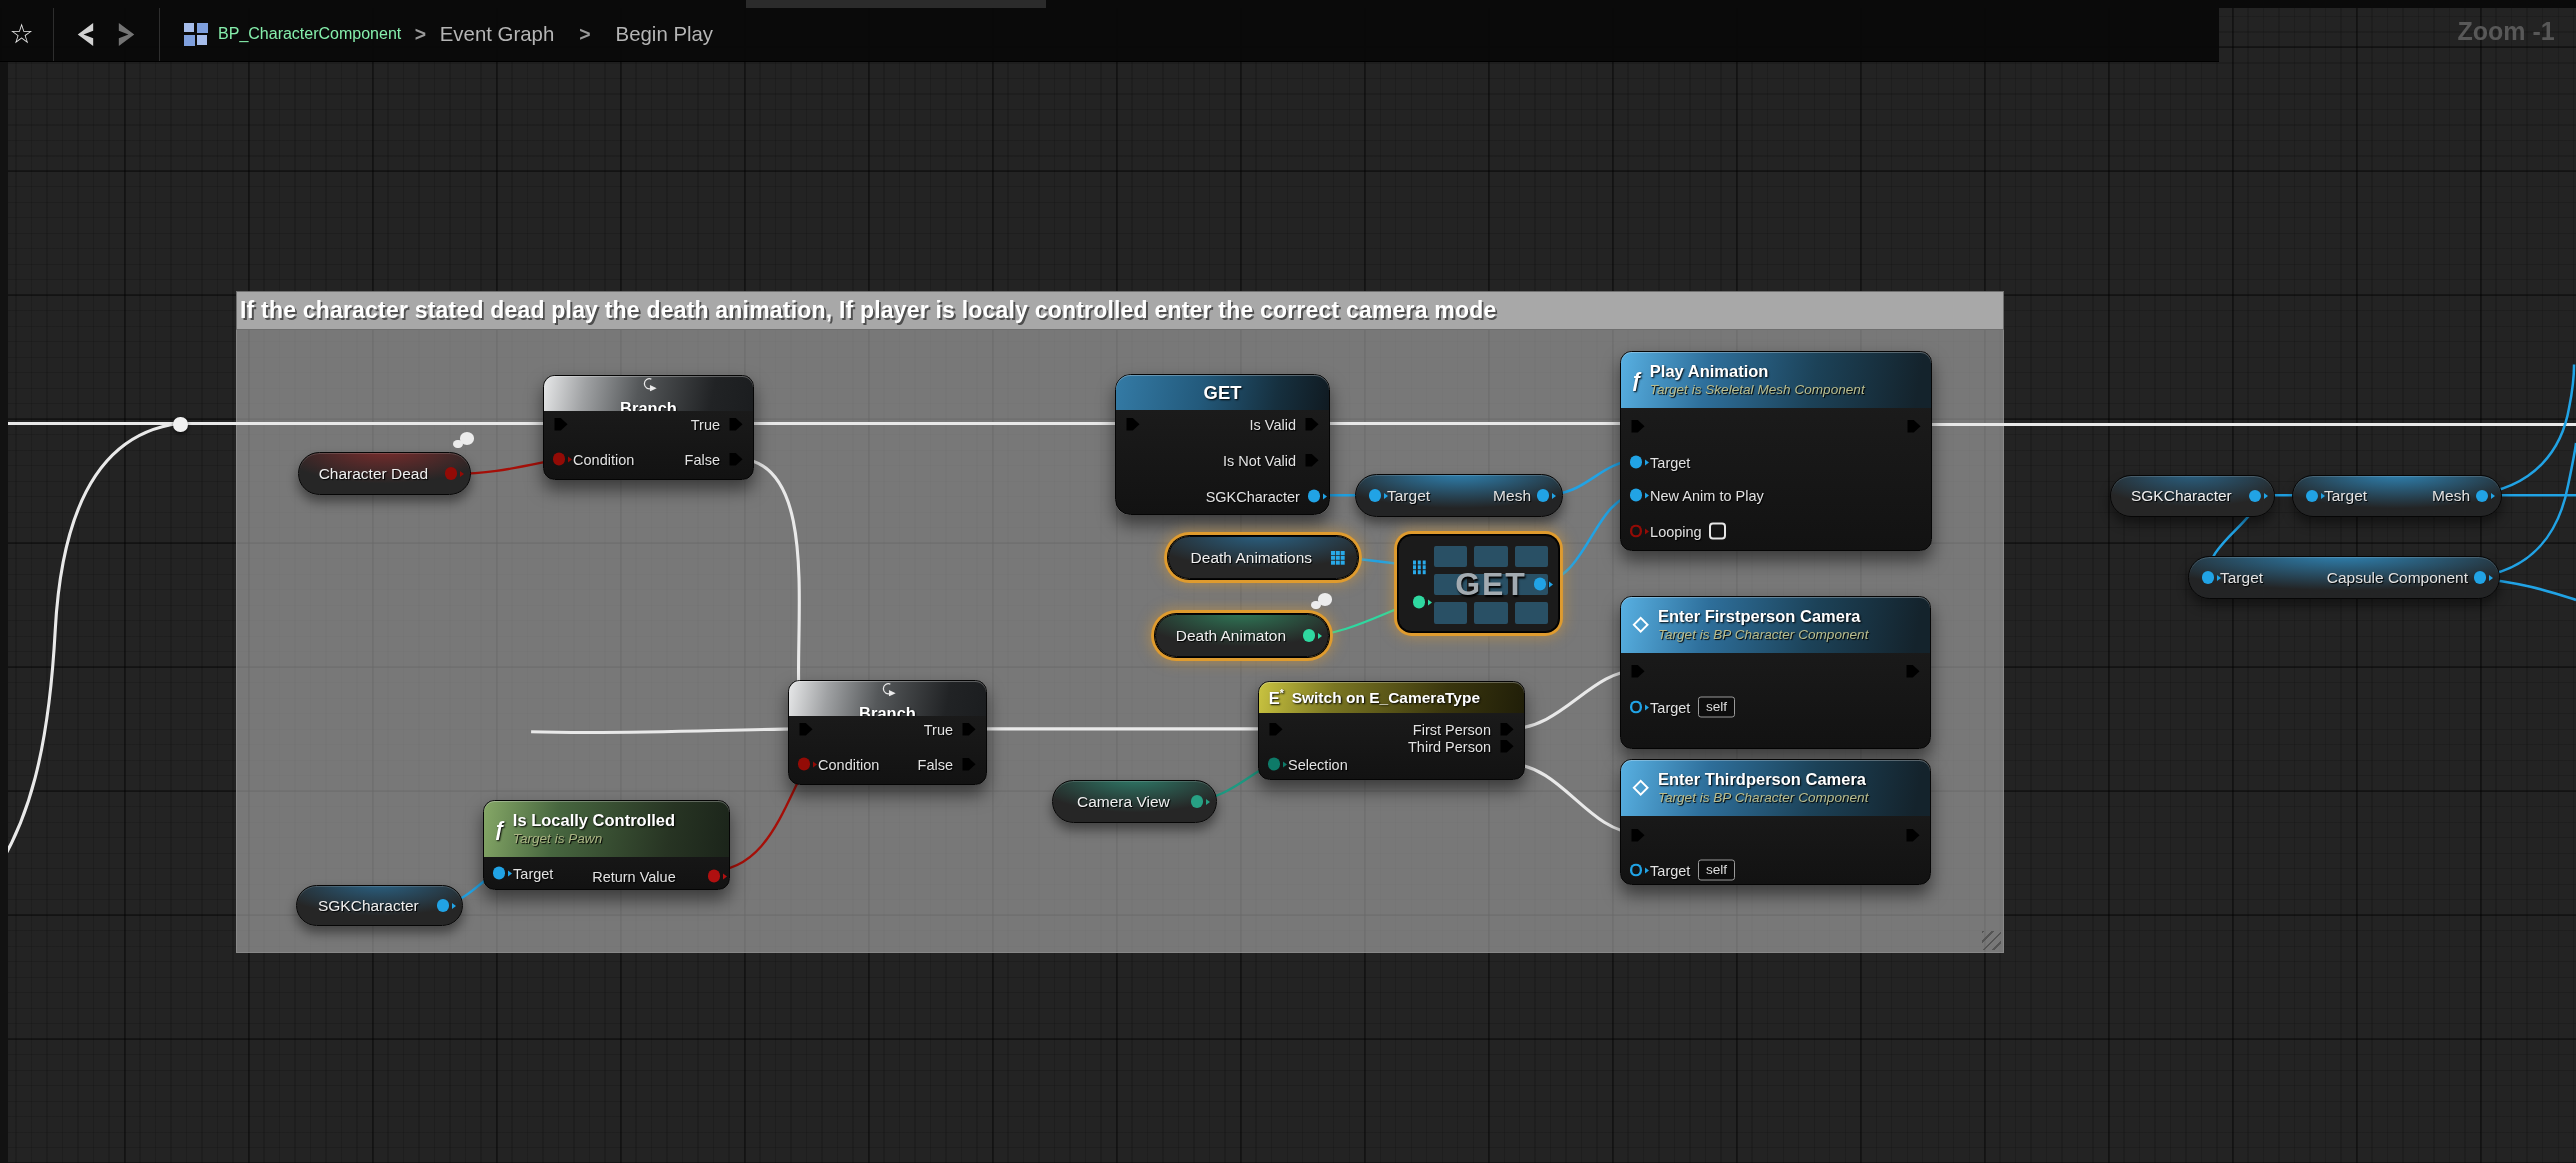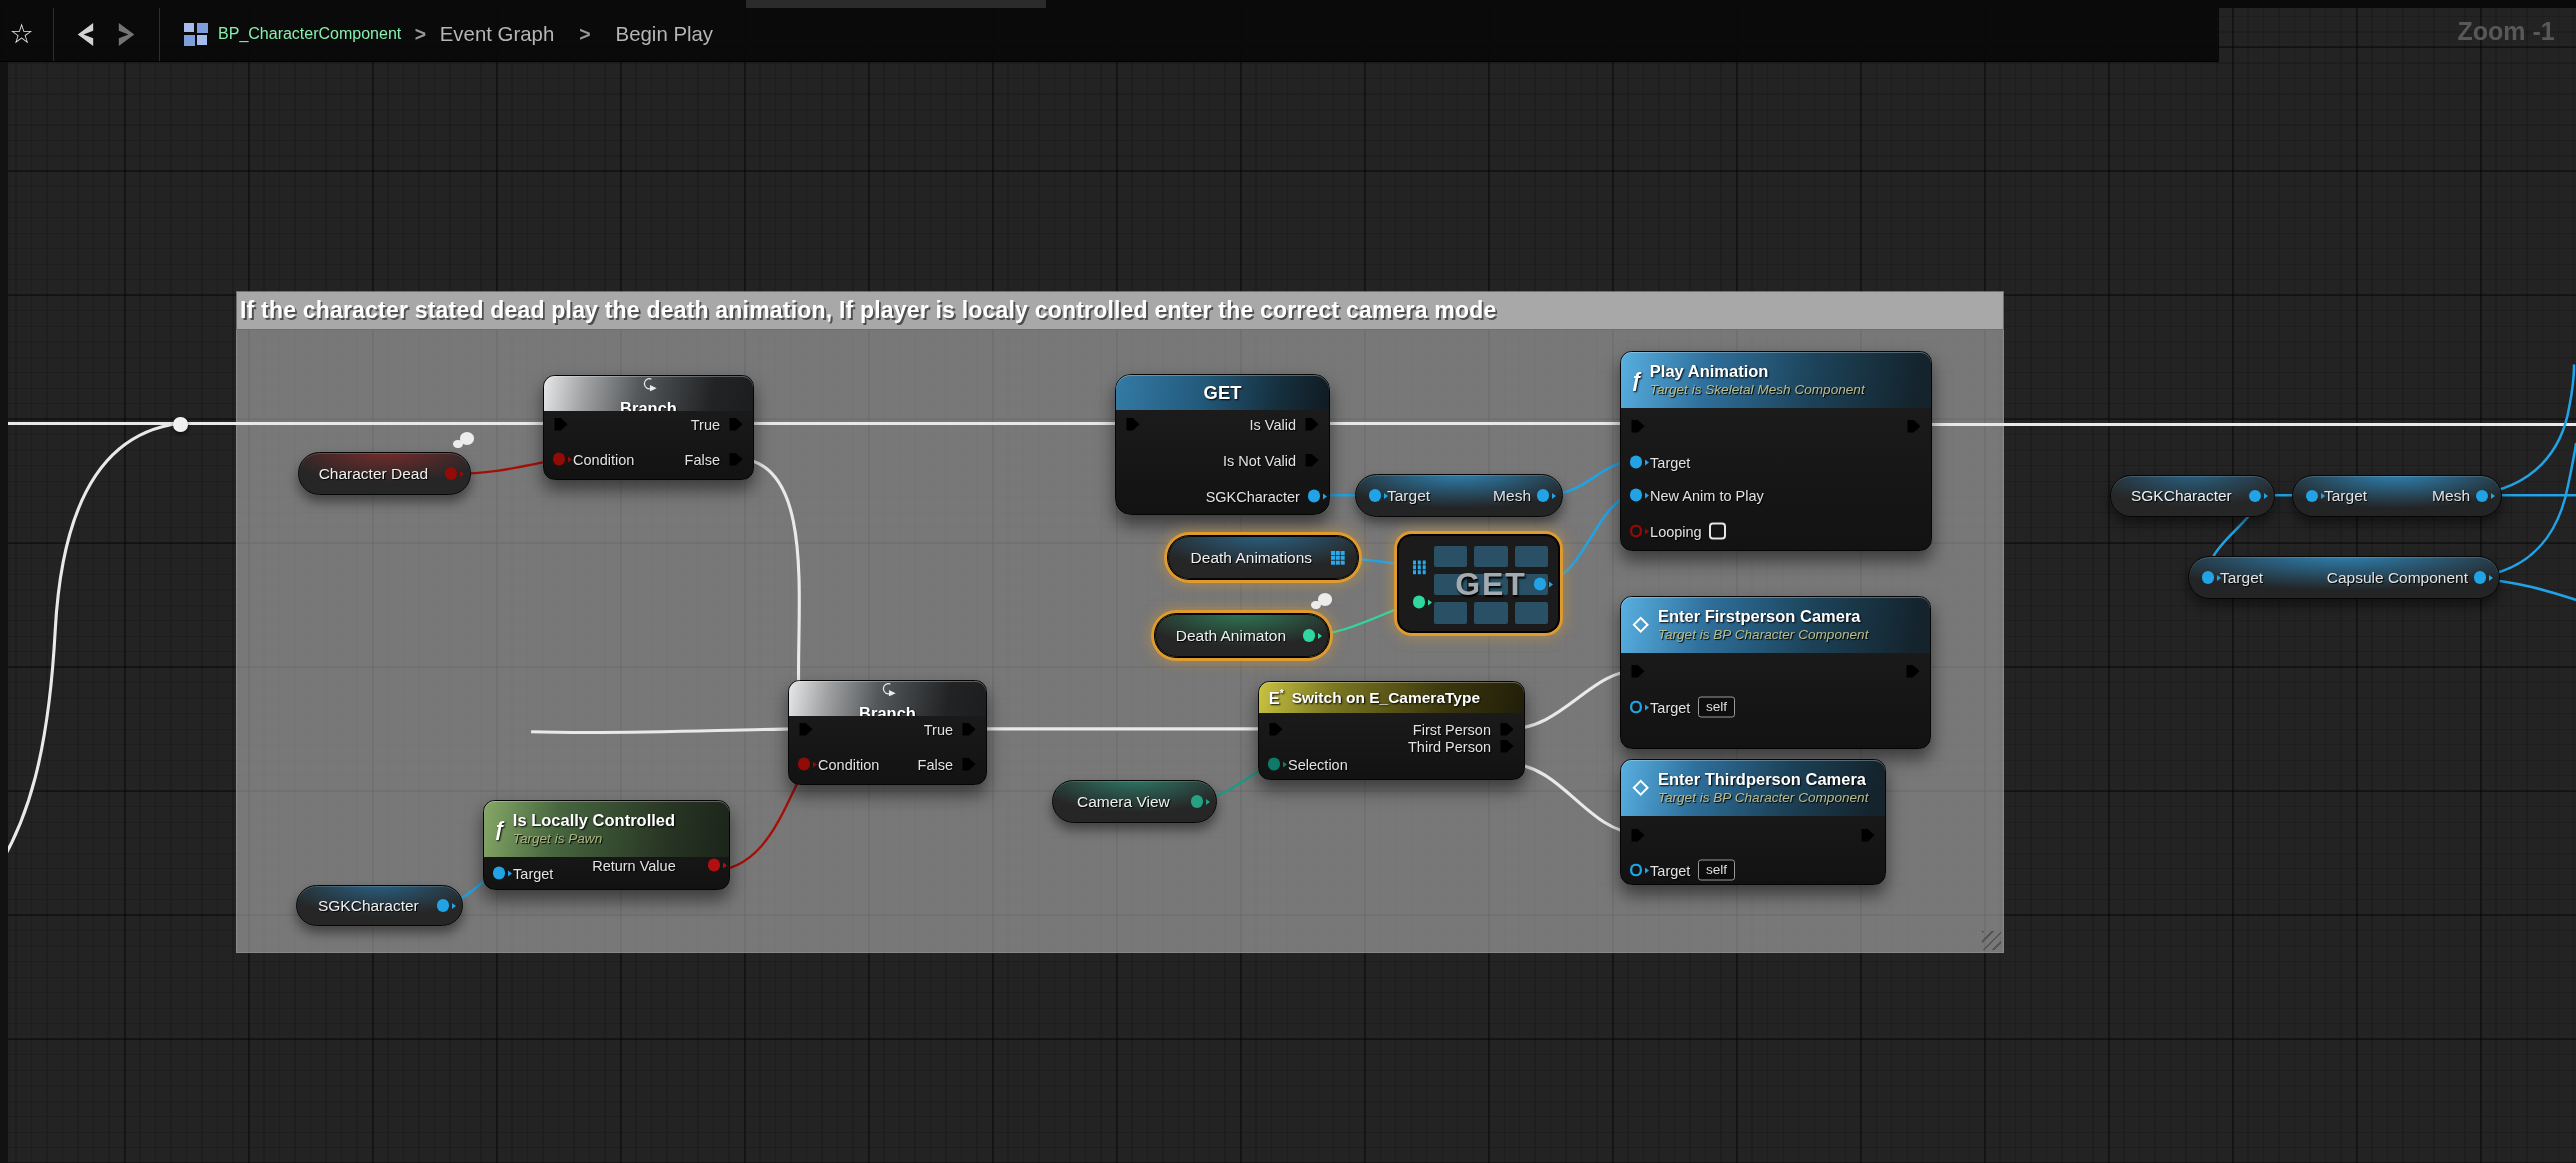--- a/index.html
+++ b/index.html
@@ -348,21 +348,21 @@
       <span class="fn-icon">ƒ</span>
       <div class="ht">
         <span class="ntitle">Is Locally Controlled</span>
         <span class="nsub" style="color:#aab483;">Target is Pawn</span>
       </div>
     </div>
     <div class="prow l" style="top:72px;">
       <span class="cpin ob f"></span>
       <span class="plabel">Target</span>
     </div>
-    <div class="prow r" style="top:64px;gap:32px;">
+    <div class="prow r" style="top:75px;gap:32px;">
       <span class="plabel">Return Value</span>
       <span class="cpin bool f" style="color:#b01010;"></span>
     </div>
   </div>
 
   <div class="vpill tint-blue" style="left:296px;top:885px;width:167px;height:41px;">
     <span class="vlabel">SGKCharacter</span>
     <span class="cpin ob f"></span>
   </div>
 
@@ -419,21 +419,21 @@
           <use href="#execpin"></use>
         </svg>
     </div>
     <div class="prow l" style="top:110px;">
       <span class="cpin ob h"></span>
       <span class="plabel">Target</span>
       <span class="selfbox">self</span>
     </div>
   </div>
 
-  <div class="node" style="left:1620px;top:759px;width:266px;height:126px;">
+  <div class="node" style="left:1620px;top:759px;width:311px;height:126px;">
     <div class="nhead hdr-blue tall">
       <svg width="19.4" height="19.4" viewBox="0 0 20 20">
         <rect x="5" y="5" width="10" height="10" transform="rotate(45 10 10)" fill="none" stroke="#fff" stroke-width="2"></rect>
       </svg>
       <div class="ht">
         <span class="ntitle">Enter Thirdperson Camera</span>
         <span class="nsub">Target is BP Character Component</span>
       </div>
     </div>
     <div class="prow l" style="top:75px;">

